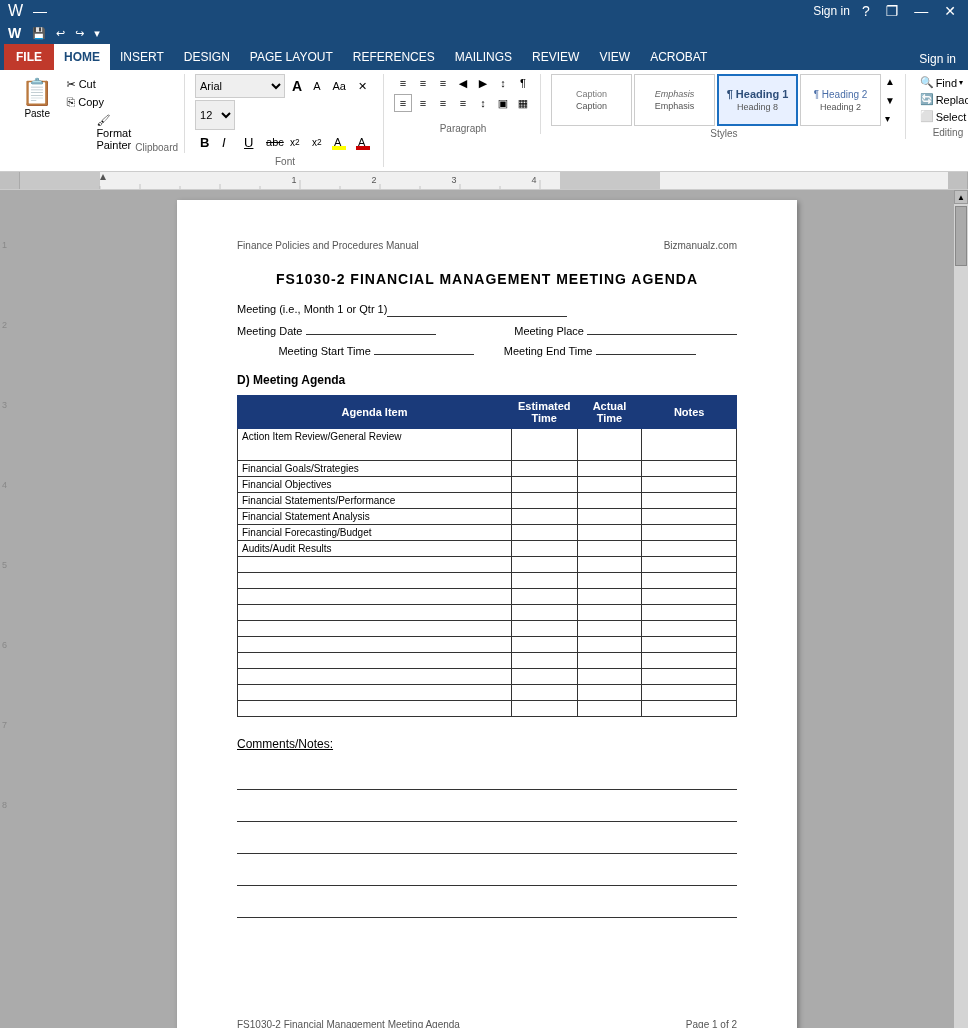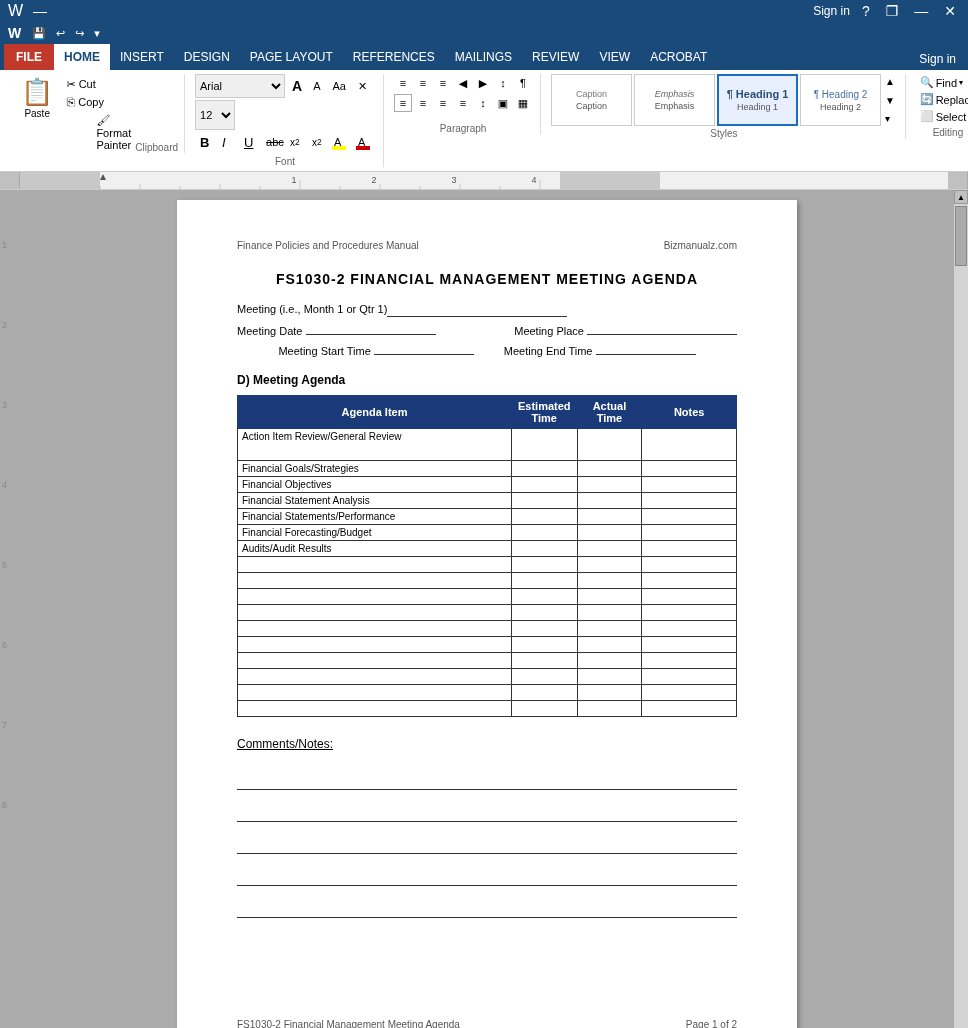--- a/index.html
+++ b/index.html
@@ -447,21 +447,21 @@
       <div class="style-item">
         <span class="style-caption">Caption</span>
         <span style="font-size:9px; color:#555;">Caption</span>
       </div>
       <div class="style-item">
         <span class="style-emphasis">Emphasis</span>
         <span style="font-size:9px; color:#555;">Emphasis</span>
       </div>
       <div class="style-item selected-style">
         <span class="style-h1">¶ Heading 1</span>
-        <span style="font-size:9px; color:#555;">Heading 1</span>
+        <span style="font-size:9px; color:#555;">Heading 8</span>
       </div>
       <div class="style-item">
         <span class="style-h2">¶ Heading 2</span>
         <span style="font-size:9px; color:#555;">Heading 2</span>
       </div>
       <div style="display:flex; flex-direction:column; justify-content:space-between; height:52px; padding:2px;">
         <span style="cursor:pointer; font-size:10px;">▲</span>
         <span style="cursor:pointer; font-size:10px;">▼</span>
         <span style="cursor:pointer; font-size:10px;">▾</span>
       </div>
@@ -597,27 +597,27 @@
               <td class="col-actual"></td>
               <td></td>
             </tr>
             <tr>
               <td style="height: 16px;">Financial Objectives</td>
               <td class="col-est"></td>
               <td class="col-actual"></td>
               <td></td>
             </tr>
             <tr>
+              <td style="height: 16px;">Financial Statements/Performance</td>
+              <td class="col-est"></td>
+              <td class="col-actual"></td>
+              <td></td>
+            </tr>
+            <tr>
               <td style="height: 16px;">Financial Statement Analysis</td>
-              <td class="col-est"></td>
-              <td class="col-actual"></td>
-              <td></td>
-            </tr>
-            <tr>
-              <td style="height: 16px;">Financial Statements/Performance</td>
               <td class="col-est"></td>
               <td class="col-actual"></td>
               <td></td>
             </tr>
             <tr>
               <td style="height: 16px;">Financial Forecasting/Budget</td>
               <td class="col-est"></td>
               <td class="col-actual"></td>
               <td></td>
             </tr>

